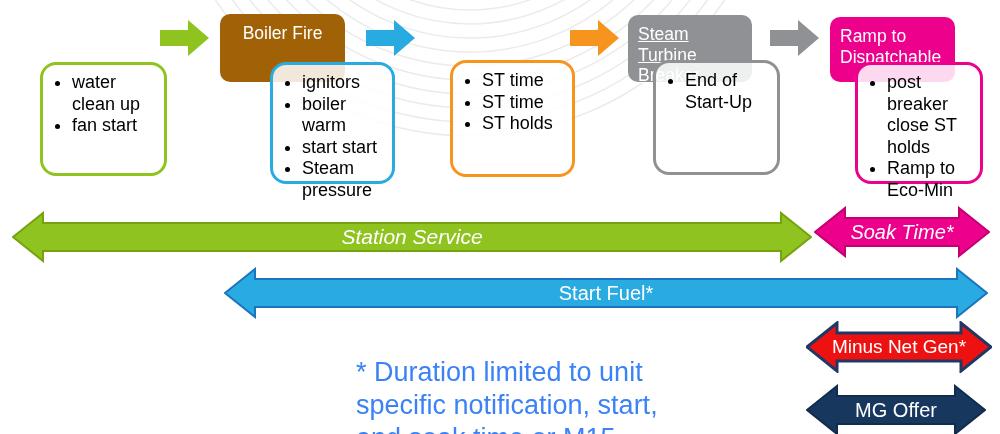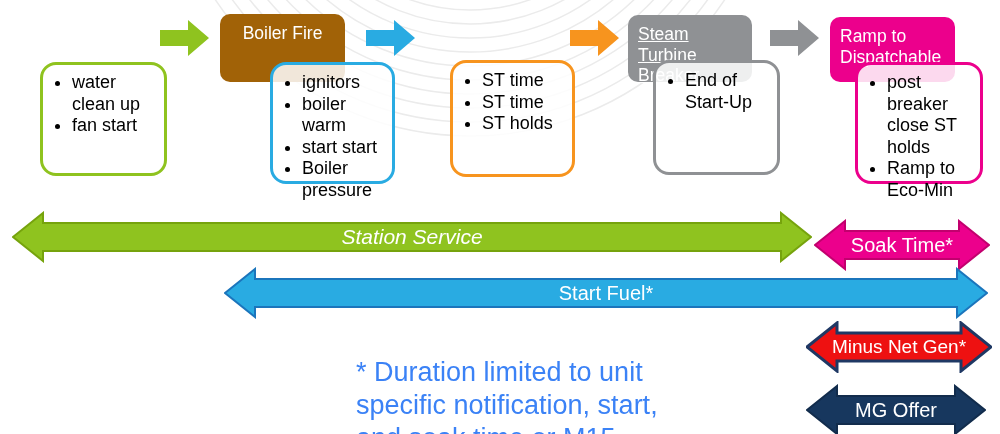--- a/index.html
+++ b/index.html
@@ -94,21 +94,21 @@
   </svg>
 
   <div class="title-box" style="left: 220px; top: 14px; width: 125px; height: 68px; background-color: #a16207; text-align: center;">
     <span>Boiler Fire</span>
   </div>
   <div class="content-box" style="left: 245px; top: 62px; width: 125px; height: 122px; border-color: rgb(41, 171, 226); margin-left: 25px;">
     <ul>
       <li>ignitors</li>
       <li>boiler warm</li>
       <li>start start</li>
-      <li>Boiler pressure</li>
+      <li>Steam pressure</li>
     </ul>
   </div>
   <svg class="connector" style="left:366px; top:18px;" width="50" height="40">
     <polygon points="0,12 28,12 28,2 49,20 28,38 28,28 0,28" fill="#29ABE2"></polygon>
   </svg>
 
   <div class="content-box" style="left: 450px; top: 60px; width: 125px; height: 117px; border-color: rgb(247, 148, 30);">
     <ul>
       <li>ST time</li>
       <li>ST time</li>
@@ -141,21 +141,21 @@
     </ul>
   </div>
 
   <div class="t-arrow big" style="left:12px; top:211px; width:800px; height:52px;font-style:italic;">
     <svg width="800" height="52">
       <polygon points="1,26 31,2 31,12 769,12 769,2 799,26 769,50 769,40 31,40 31,50" stroke-width="2" fill="#8FC31F" stroke="#76A30D"></polygon>
     </svg>
     <div class="arrow-label">Station Service</div>
   </div>
 
-  <div class="t-arrow" style="left:814px; top:219px; width:176px; height:52px;">
+  <div class="t-arrow" style="left:814px; top:206px; width:176px; height:52px;font-style:italic;">
     <svg width="176" height="52">
       <polygon points="1,26 31,2 31,12 145,12 145,2 175,26 145,50 145,40 31,40 31,50" stroke-width="2" fill="#EC008C" stroke="#C2006E"></polygon>
     </svg>
     <div class="arrow-label">Soak Time*</div>
   </div>
 
   <div class="t-arrow" style="left:224px; top:267px; width:764px; height:52px;">
     <svg width="764" height="52">
       <polygon points="1,26 31,2 31,12 733,12 733,2 763,26 733,50 733,40 31,40 31,50" stroke-width="2" fill="#29ABE2" stroke="#1B75BC"></polygon>
     </svg>

